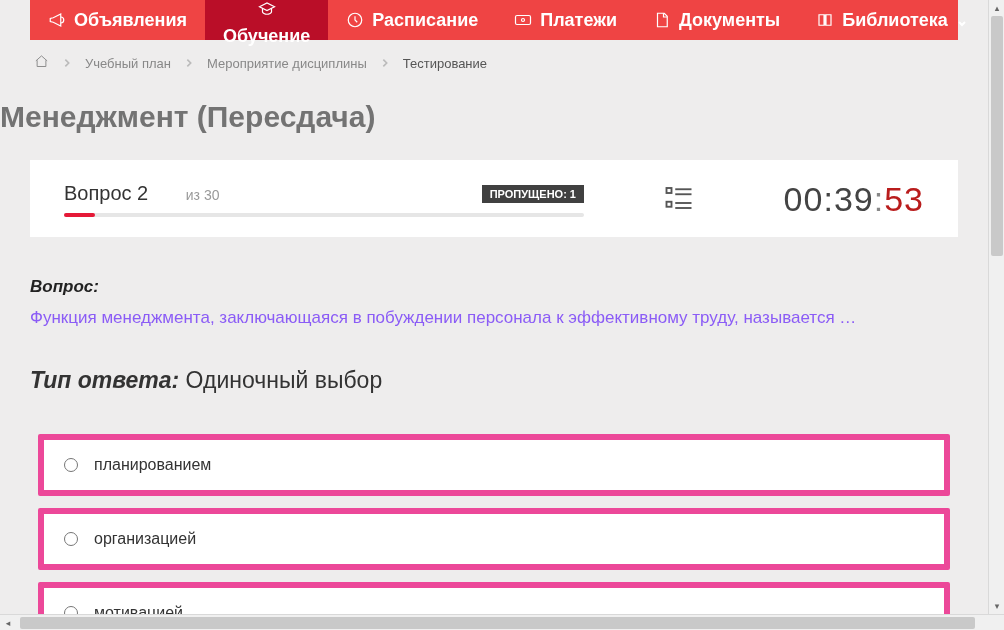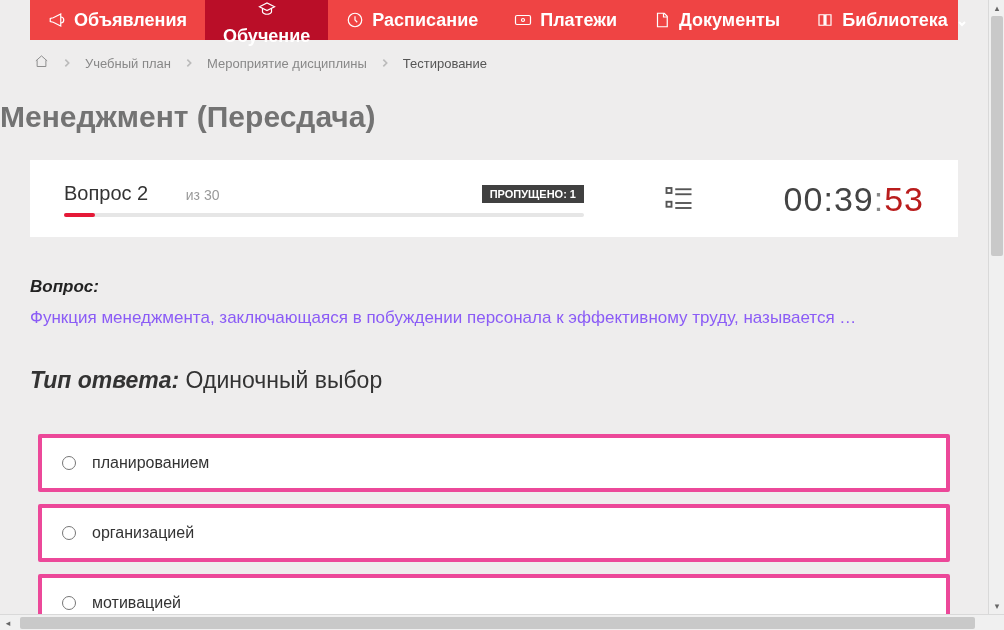--- a/index.html
+++ b/index.html
@@ -123,21 +123,21 @@
 
   .question-area { padding: 40px 30px 8px; }
   .q-label { font-style: italic; font-weight: 700; font-size: 17px; margin-bottom: 8px; color: #222; }
   .q-text { font-size: 17px; color: #8b5cf6; line-height: 1.5; margin-bottom: 36px; }
   .a-type { font-size: 23px; margin-bottom: 40px; }
   .a-type .lbl { font-style: italic; font-weight: 700; }
 
   .answers { padding: 0 8px; }
   .answer {
     background: #fff;
-    border: 4px solid #ec4899;
+    border: 6px solid #ec4899;
     border-radius: 2px;
     padding: 16px 20px;
     margin-bottom: 12px;
     display: flex; align-items: center; gap: 16px;
     cursor: pointer;
     font-size: 16px;
   }
   .answer input[type=radio] { width: 14px; height: 14px; accent-color: #888; }
 </style>
 </head>

